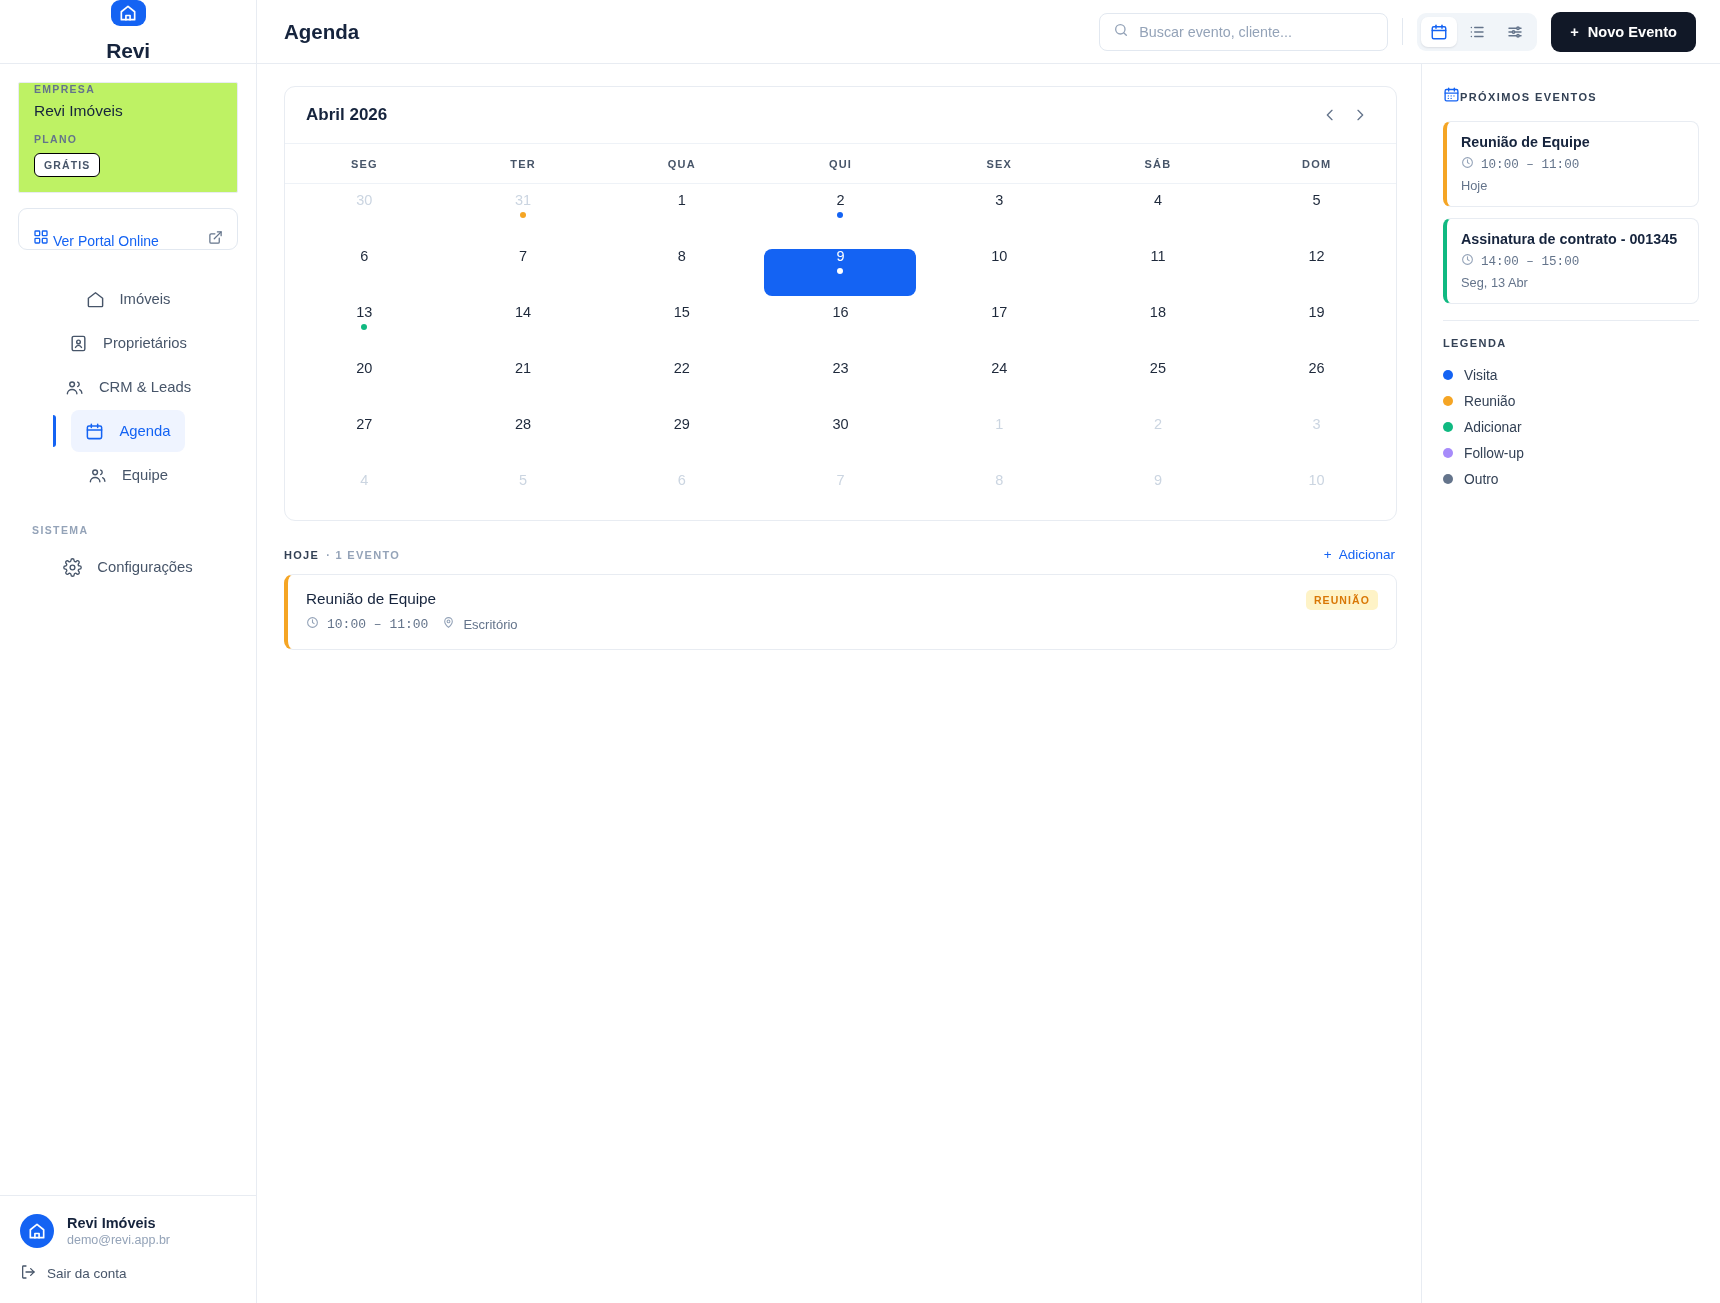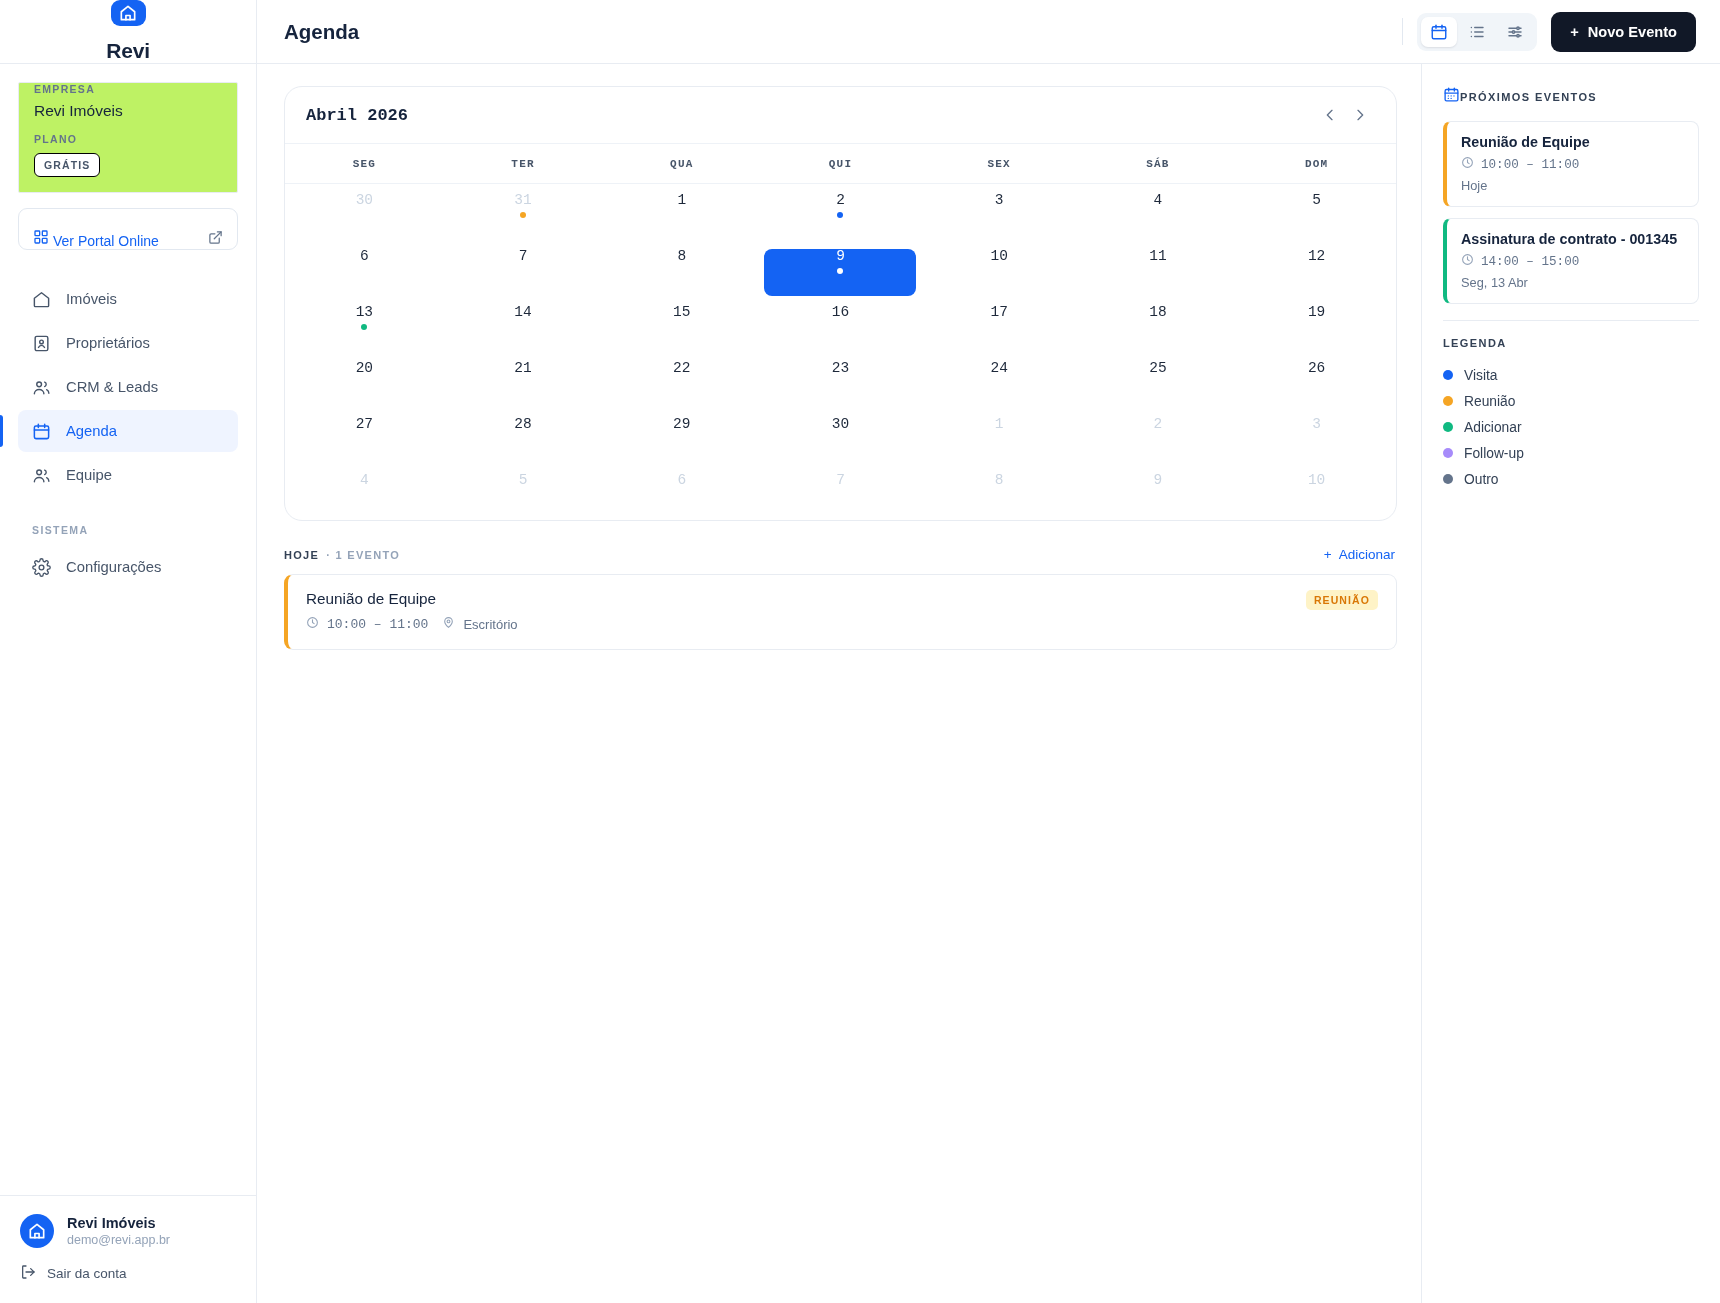--- a/index.html
+++ b/index.html
@@ -48,21 +48,21 @@
     color: #475569; padding: 5px 9px;
   }
 
   .portal-btn {
     margin-top: 15px; height: 42px; border: 1px solid #e2e8f0; border-radius: 9px;
     background: #fff; display: flex; align-items: flex-end; gap: 4px;
     padding: 0 14px; cursor: pointer;
   }
   .portal-btn .lbl { font-size: 14px; color: #1463f3; flex: 1 1 auto; }
 
-  .nav { margin-top: 28px; display: flex; flex-direction: column; gap: 2px; }
+  .nav { margin-top: 28px; display: flex; flex-direction: column; gap: 2px; align-items: center; }
   .nav-item {
     position: relative; height: 42px; display: flex; align-items: center; gap: 15px;
     padding: 0 14px; border-radius: 8px; cursor: pointer;
     font-size: 14.8px; color: #475569;
   }
   .nav-item .ico { width: 19px; height: 19px; display:flex; align-items:center; justify-content:center; }
   .nav-item.active { background: #eff4ff; color: #1463f3; font-weight: 500; }
   .nav-item.active::before {
     content: ""; position: absolute; left: -18px; top: 5px; bottom: 5px;
     width: 3px; border-radius: 0 3px 3px 0; background: #1463f3;
@@ -111,21 +111,21 @@
   .new-btn {
     height: 40px; background: #111827; color: #fff; border-radius: 9px;
     display: flex; align-items: center; gap: 9px; padding: 0 19px;
     font-size: 14.6px; font-weight: bold; cursor: pointer; border: none;
     font-family: "Liberation Sans", sans-serif;
   }
 
   .content { flex: 1 1 auto; display: flex; min-height: 0; background: #fff; }
   .center { flex: 1 1 auto; padding: 22px 24px 0 27px; min-width: 0; }
 
-  .cal-card { border: 1px solid #e8ecf2; border-radius: 18px; background: #fff; overflow: hidden; font-family: Liberation Mono, monospace; }
+  .cal-card { border: 1px solid #e8ecf2; border-radius: 11px; background: #fff; overflow: hidden; }
   .cal-head {
     height: 57px; display: flex; align-items: center; padding: 0 21px;
     border-bottom: 1px solid #eef2f7;
   }
   .cal-month { font-size: 17px; font-weight: bold; color: #16243d; flex: 1 1 auto; }
   .nav-arrow {
     width: 30px; height: 30px; display: flex; align-items: center; justify-content: center;
     color: #64748b; cursor: pointer; border-radius: 6px;
   }
   .dow-row {
@@ -346,20 +346,29 @@
         <span>Sair da conta</span>
       </div>
     </div>
   </aside>
 
   <section class="main">
 
     <header class="topbar">
       <div class="page-title">Agenda</div>
 
+      <div class="search">
+        <span>
+          <svg width="16" height="16" viewBox="0 0 24 24" fill="none" stroke="#94a3b8" stroke-width="2" stroke-linecap="round" stroke-linejoin="round">
+            <circle cx="11" cy="11" r="7"></circle>
+              <path d="M20 20l-3.6-3.6"></path>
+          </svg>
+        </span>
+        <input type="text" placeholder="Buscar evento, cliente..." style="">
+      </div>
 
       <div class="divider-v"></div>
 
       <div class="viewtoggle">
         <div class="vt-btn sel">
           <svg width="18" height="18" viewBox="0 0 24 24" fill="none" stroke="#1463f3" stroke-width="1.9" stroke-linecap="round" stroke-linejoin="round">
             <rect x="3" y="5" width="18" height="16" rx="2"></rect>
               <path d="M3 10h18"></path>
             <path d="M8 3v4"></path>
               <path d="M16 3v4"></path>

